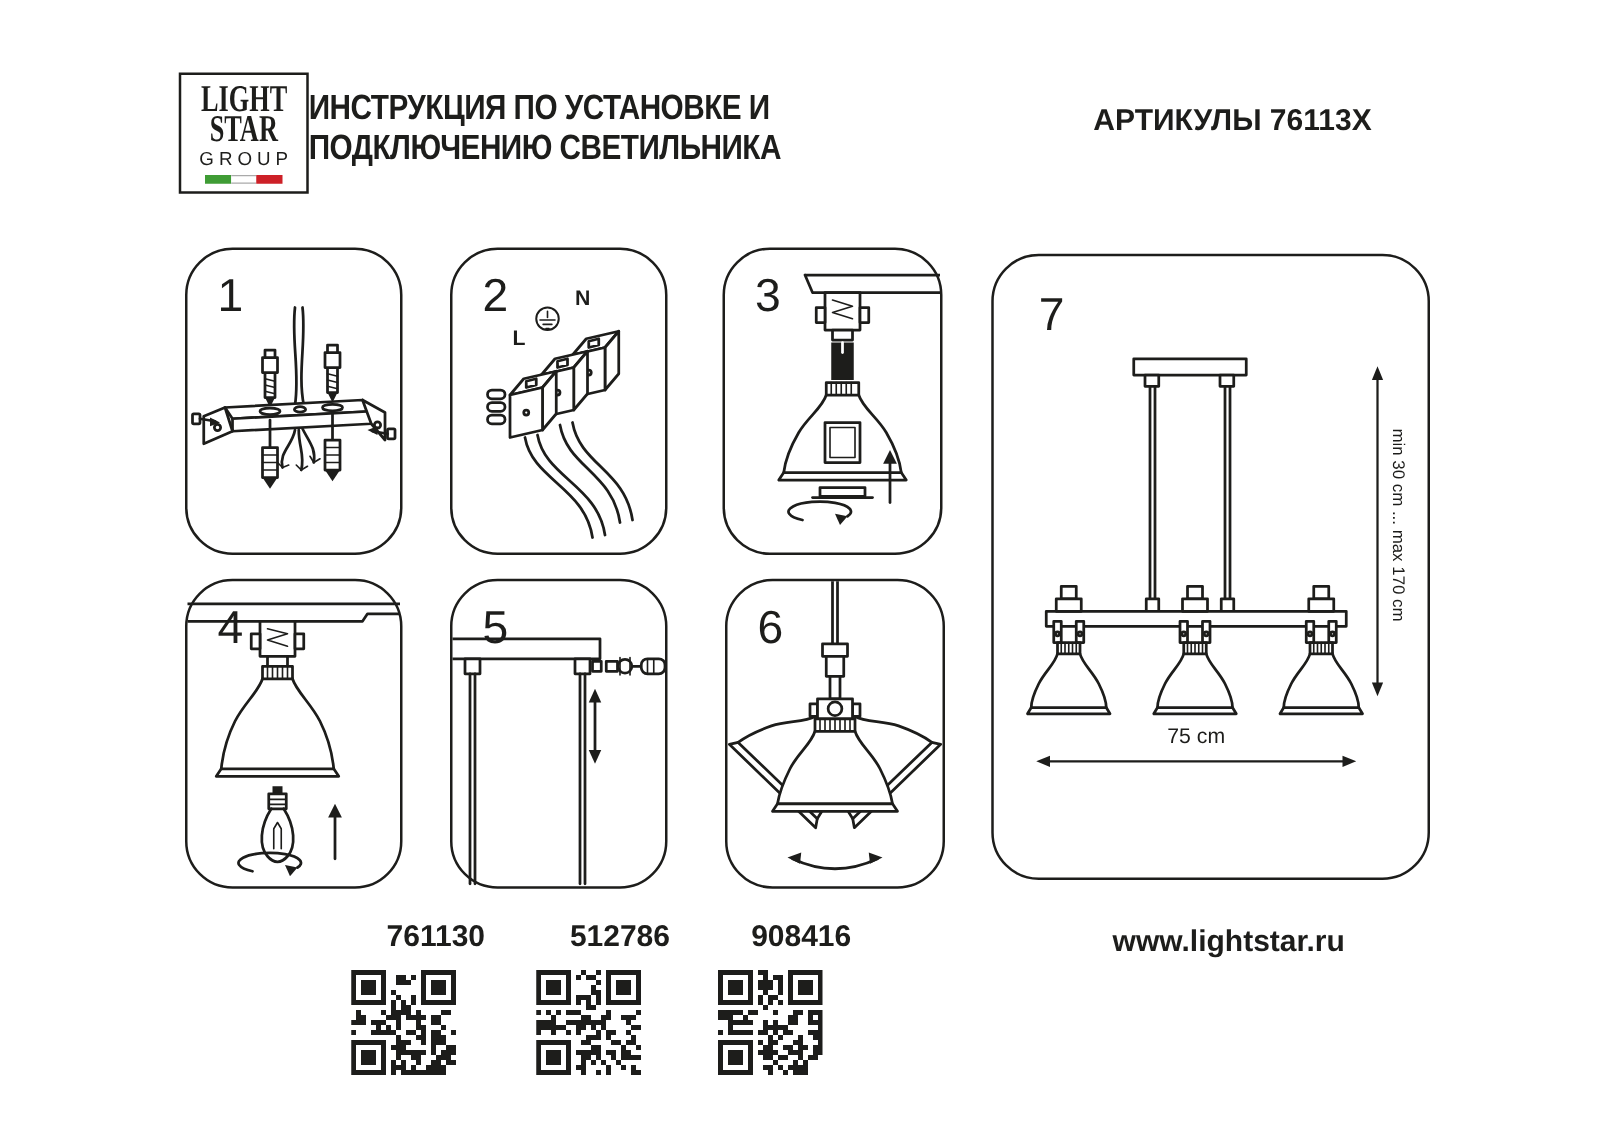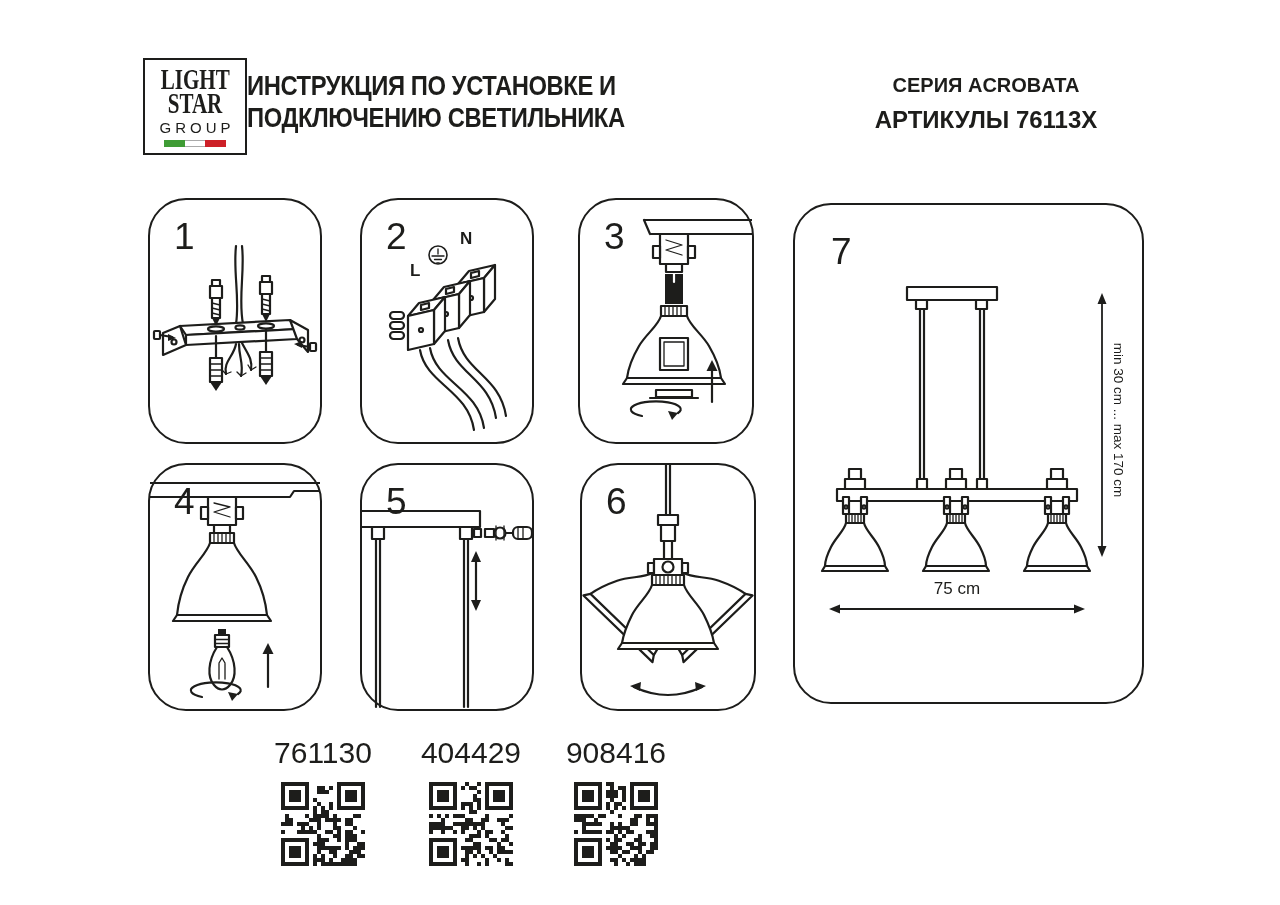--- a/index.html
+++ b/index.html
@@ -40,21 +40,21 @@
   #p3{left:578px;top:198px;width:172px;height:242px;}
   #p4{left:148px;top:463px;width:170px;height:244px;}
   #p5{left:360px;top:463px;width:170px;height:244px;}
   #p6{left:580px;top:463px;width:172px;height:244px;}
   #p7{left:793px;top:203px;width:347px;height:497px;}
   #p7 .stepnum{left:36px;top:26px;}
 
   
   .code-block{position:absolute;top:736px;width:130px;text-align:center;}
   #cb0{left:258px;} #cb1{left:406px;} #cb2{left:551px;}
-  .code-label{font-size:30px;font-weight:400;}
+  .code-label{font-size:24px;font-weight:700;text-align:right;}
   .qr{display:block;margin:12px auto 0;}
   .website{position:absolute;left:873px;top:740px;width:220px;text-align:center;
            font-size:24px;font-weight:700;}
 </style>
 </head>
 <body>
 
 <div class="page">
 
   <div class="logo">
@@ -67,21 +67,20 @@
       <span class="flag-red"></span>
     </div>
   </div>
 
   <div class="title">
     <div>ИНСТРУКЦИЯ ПО УСТАНОВКЕ И</div>
     <div>ПОДКЛЮЧЕНИЮ СВЕТИЛЬНИКА</div>
   </div>
 
   <div class="series">
-    <div class="series-name">СЕРИЯ ACROBATA</div>
     <div class="series-art">АРТИКУЛЫ 76113X</div>
   </div>
 
   <section class="panel" id="p1">
     <div class="stepnum">1</div>
     <svg class="diagram" viewBox="0 0 170 242">
       <g class="ln">
         <path d="M86,46 C83,72 90,98 86,124"></path>
         <path d="M92,46 C95,72 88,98 93,124"></path>
         <path d="M86,144 C84,156 73,162 76,174"></path>
@@ -560,21 +559,21 @@
         <rect x="48" y="80" width="4" height="4"></rect>
         <rect x="52" y="80" width="4" height="4"></rect>
         <rect x="56" y="80" width="4" height="4"></rect>
         <rect x="60" y="80" width="4" height="4"></rect>
         <rect x="64" y="80" width="4" height="4"></rect>
         <rect x="68" y="80" width="4" height="4"></rect>
         <rect x="72" y="80" width="4" height="4"></rect>
       </svg>
   </div>
   <div class="code-block" id="cb1">
-    <div class="code-label">404429</div>
+    <div class="code-label">512786</div>
     <svg class="qr" width="84" height="84" viewBox="0 0 84 84" fill="#1d1d1b" shape-rendering="crispEdges">
         <rect x="0" y="0" width="4" height="4"></rect>
         <rect x="4" y="0" width="4" height="4"></rect>
         <rect x="8" y="0" width="4" height="4"></rect>
         <rect x="12" y="0" width="4" height="4"></rect>
         <rect x="16" y="0" width="4" height="4"></rect>
         <rect x="20" y="0" width="4" height="4"></rect>
         <rect x="24" y="0" width="4" height="4"></rect>
         <rect x="36" y="0" width="4" height="4"></rect>
         <rect x="48" y="0" width="4" height="4"></rect>
@@ -1007,13 +1006,14 @@
         <rect x="20" y="80" width="4" height="4"></rect>
         <rect x="24" y="80" width="4" height="4"></rect>
         <rect x="40" y="80" width="4" height="4"></rect>
         <rect x="52" y="80" width="4" height="4"></rect>
         <rect x="60" y="80" width="4" height="4"></rect>
         <rect x="64" y="80" width="4" height="4"></rect>
         <rect x="68" y="80" width="4" height="4"></rect>
       </svg>
   </div>
 
+  <div class="website">www.lightstar.ru</div>
 </div>
 
 </body></html>

